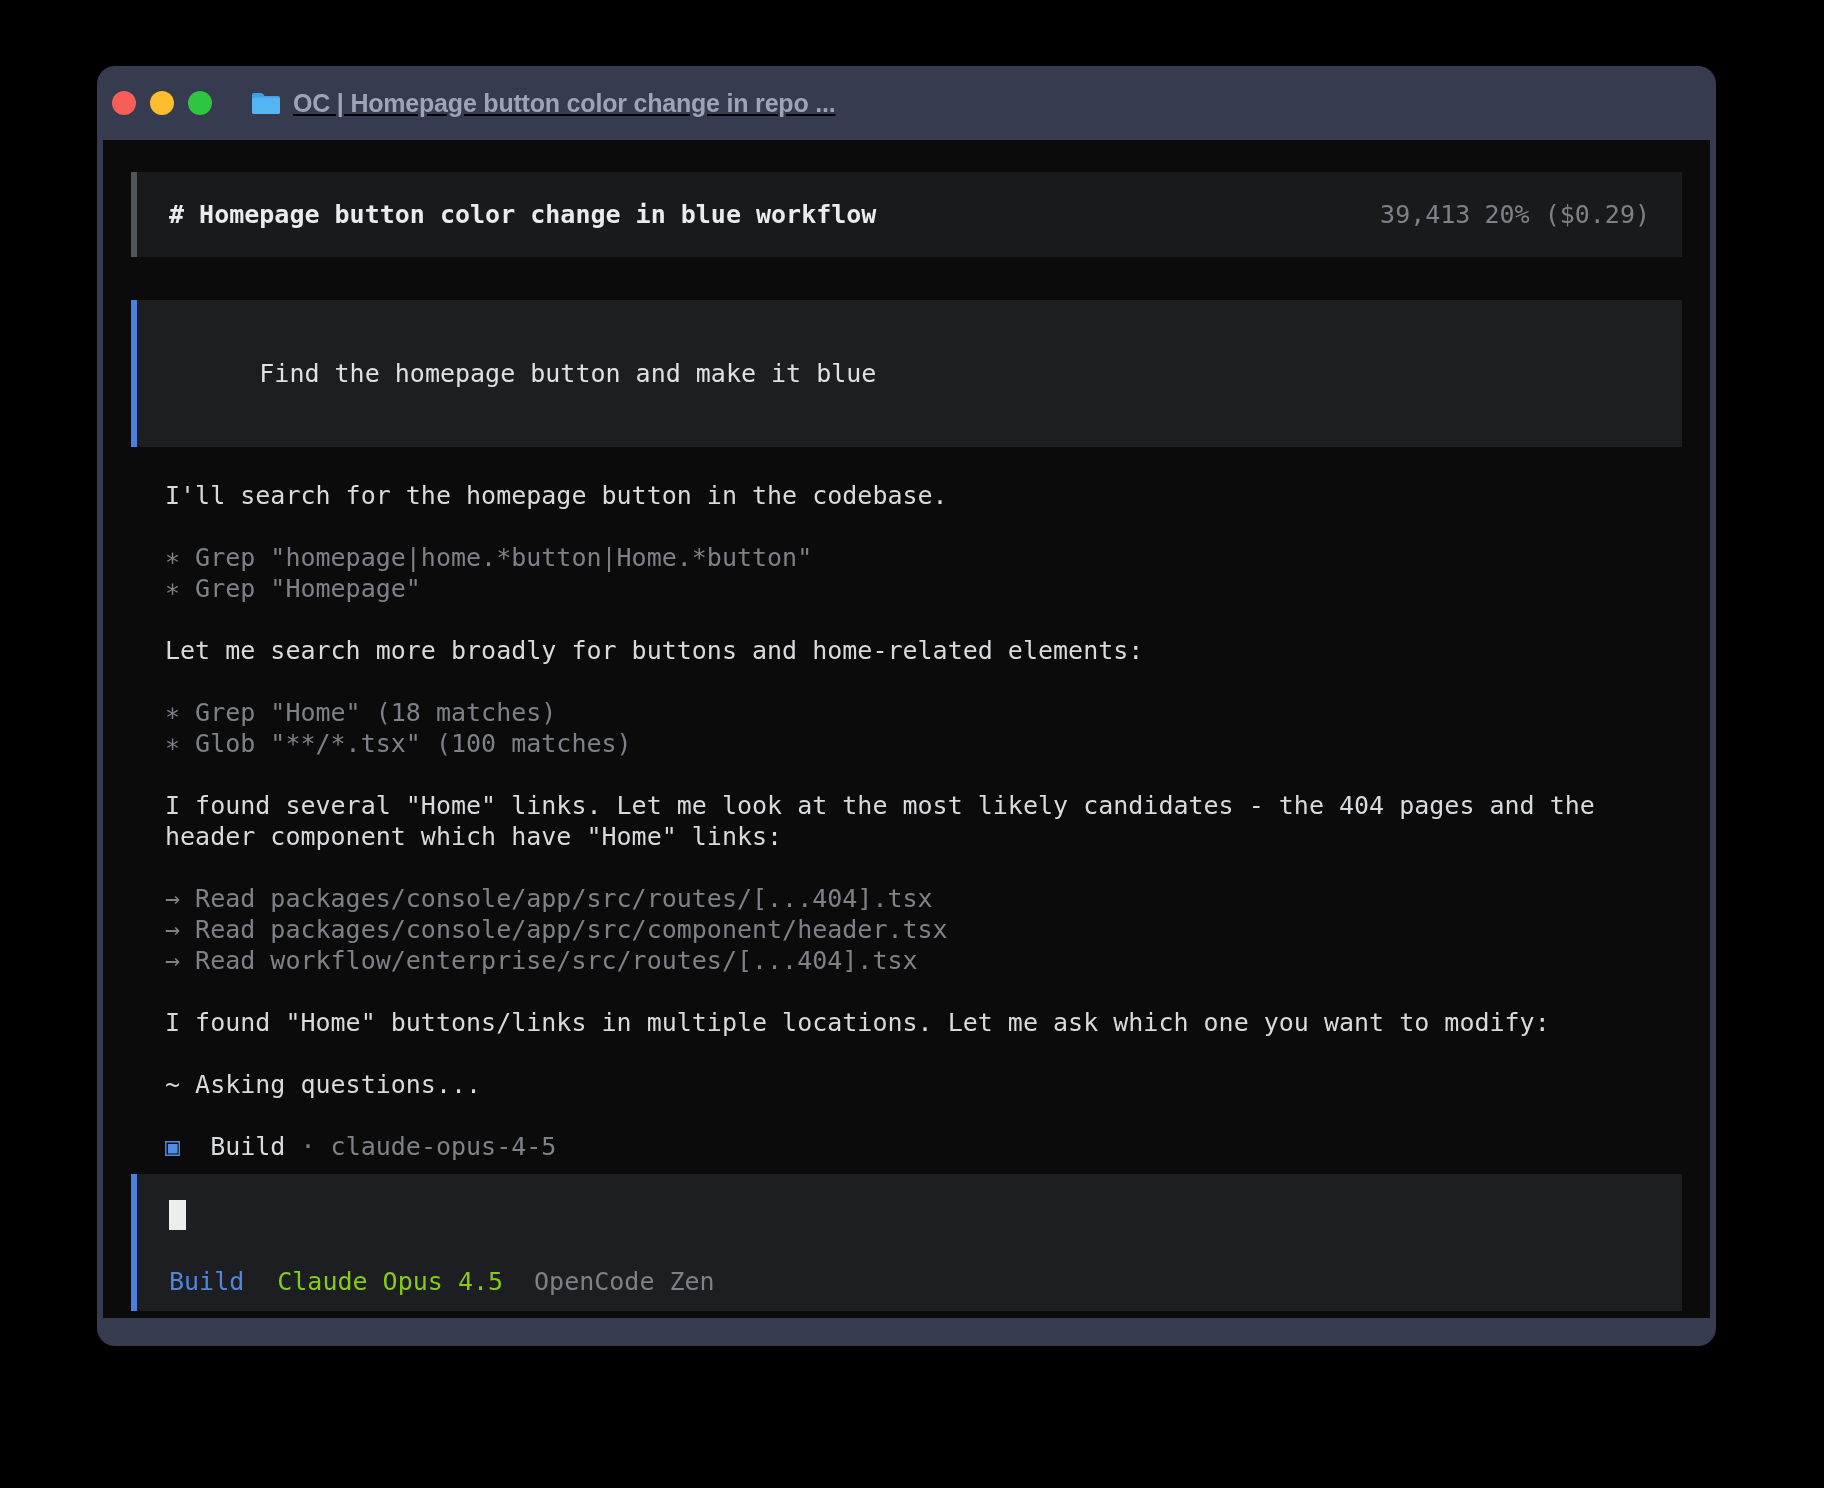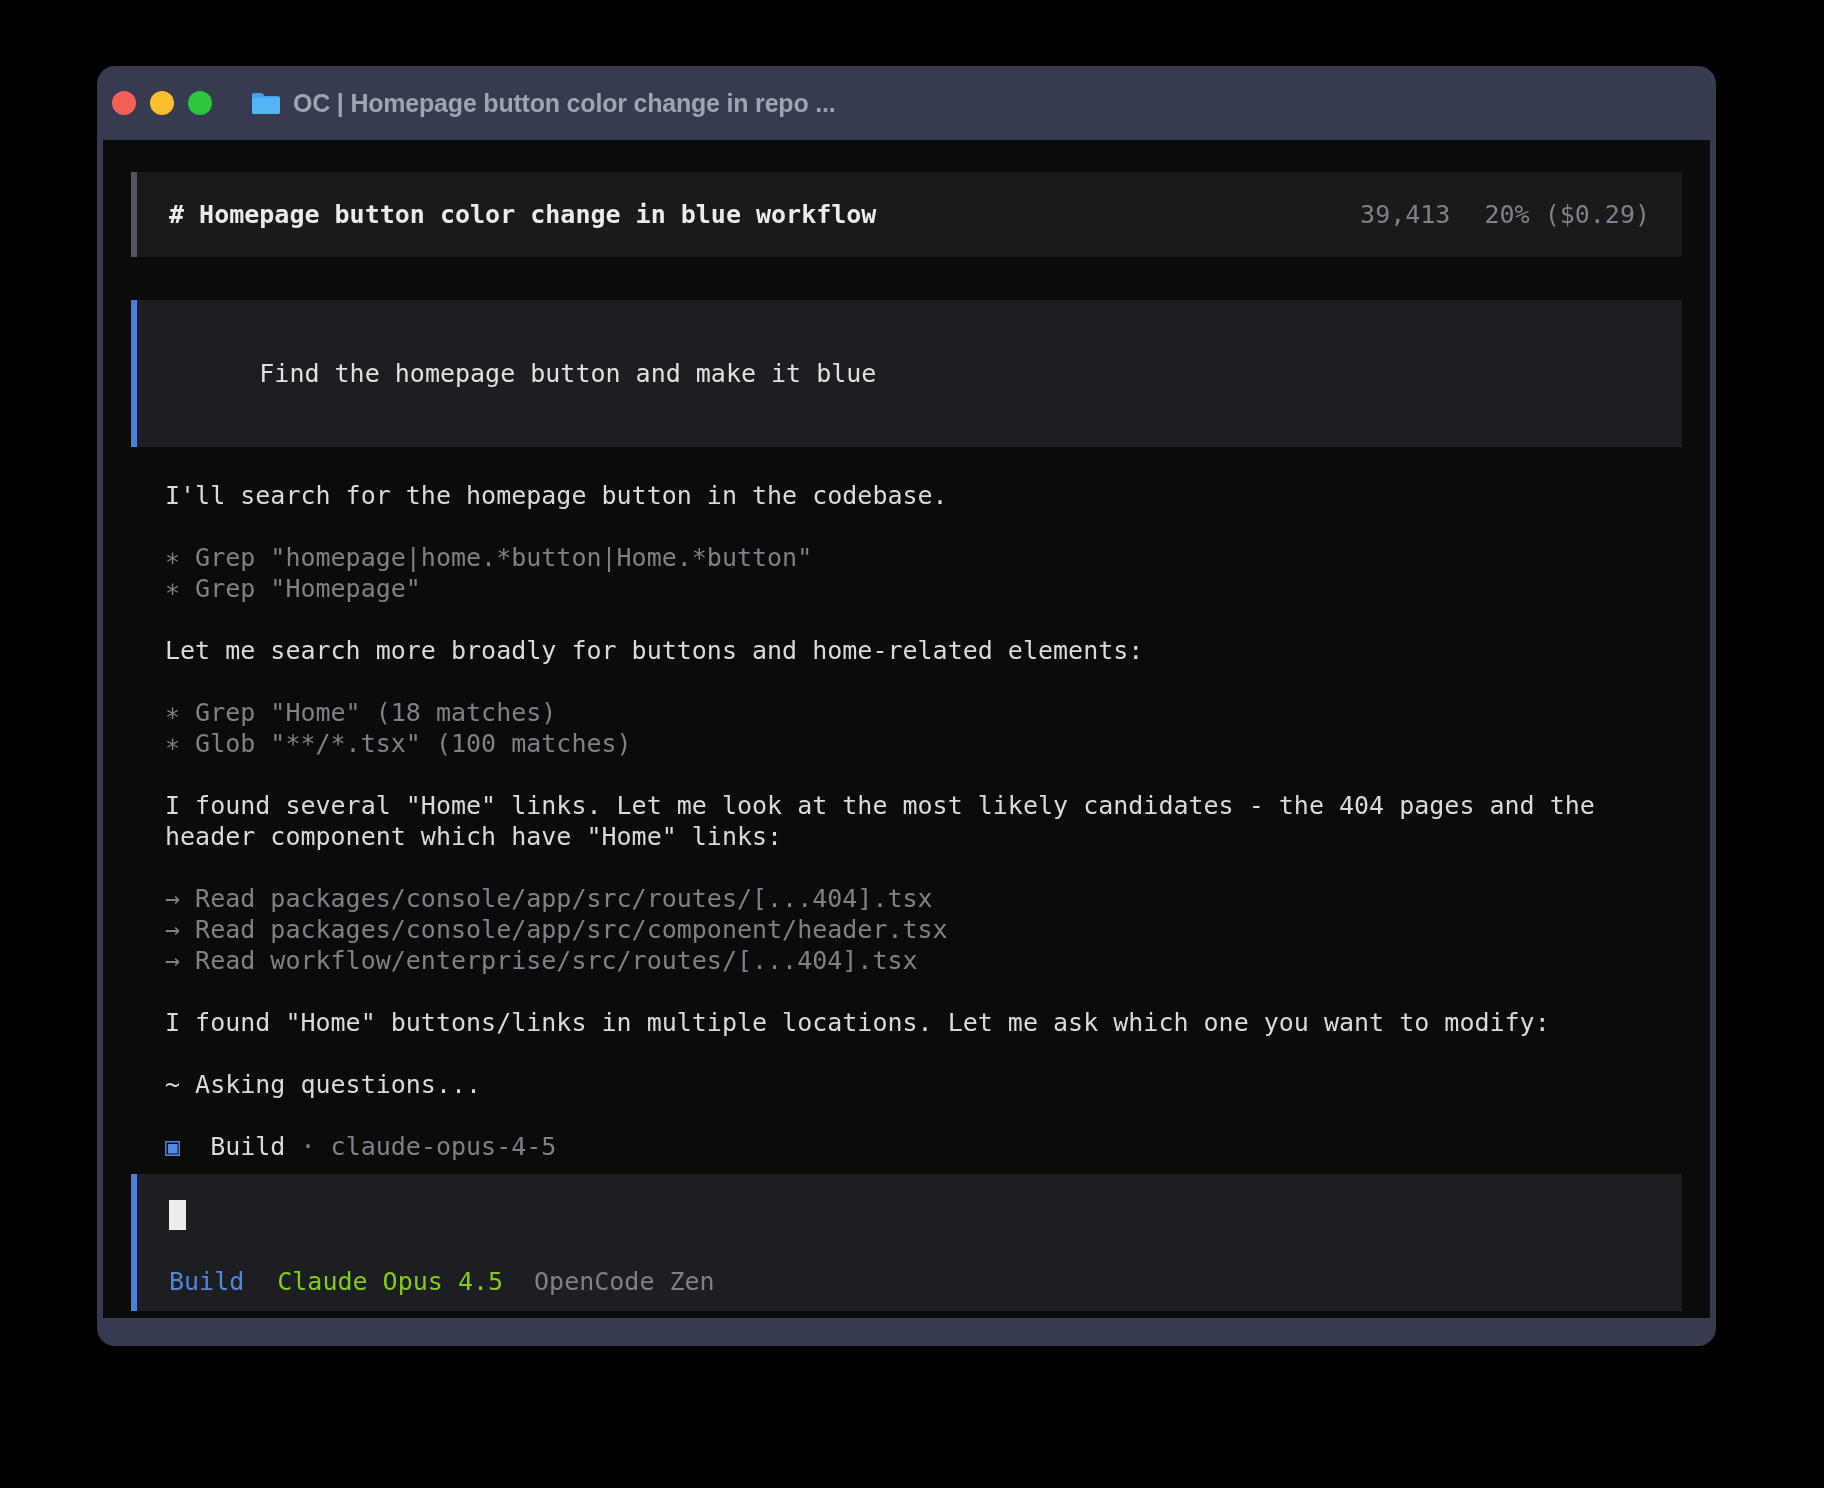--- a/index.html
+++ b/index.html
@@ -1,21 +1,21 @@
 <!DOCTYPE html>
 <html><head>
 <meta charset="utf-8">
 <style>
   * { margin:0; padding:0; box-sizing:border-box; }
   html,body { width:1824px; height:1488px; background:#000000; overflow:hidden; }
   body { font-family:"DejaVu Sans Mono", monospace; }
 
   .window {
     position:absolute; left:97px; top:66px; width:1619px; height:1280px;
-    background:#363b4f; border-radius:18px;
+    background:#363b4f; border-radius:18px;text-decoration:underline;
   }
 
   
   .titlebar {
     height:74px; display:flex; align-items:center; padding-left:15px;
   }
   .light { width:24px; height:24px; border-radius:50%; margin-right:14px; flex:0 0 auto; }
   .light.red    { background:#f55f58; }
   .light.yellow { background:#fcbd2f; }
   .light.green  { background:#2ec63e; }
@@ -33,21 +33,21 @@
     font-size:25px; line-height:31px;
   }
 
   .block { border-left:6px solid #515459; padding:27px 32px; }
 
   .session-header {
     margin-top:32px; background:#191a1c; border-left-color:#515459;
     display:flex; justify-content:space-between; align-items:center;
   }
   .session-title { color:#e9ebed; font-weight:bold; white-space:pre; }
-  .session-stats { color:#7e8187; display:flex; gap:34px; white-space:pre; }
+  .session-stats { color:#7e8187; display:flex; gap:14px; white-space:pre; }
 
   .user-msg {
     margin-top:43px; background:#1d1e21; border-left-color:#4c80da;
     color:#dfe0e2; white-space:pre;
   }
 
   .transcript { margin:33px 0 0 34px; }
   .transcript .line { height:31px; white-space:pre; }
   .seg-primary { color:#d9dadc;text-align:right; }
   .seg-muted   { color:#7e8187; }

